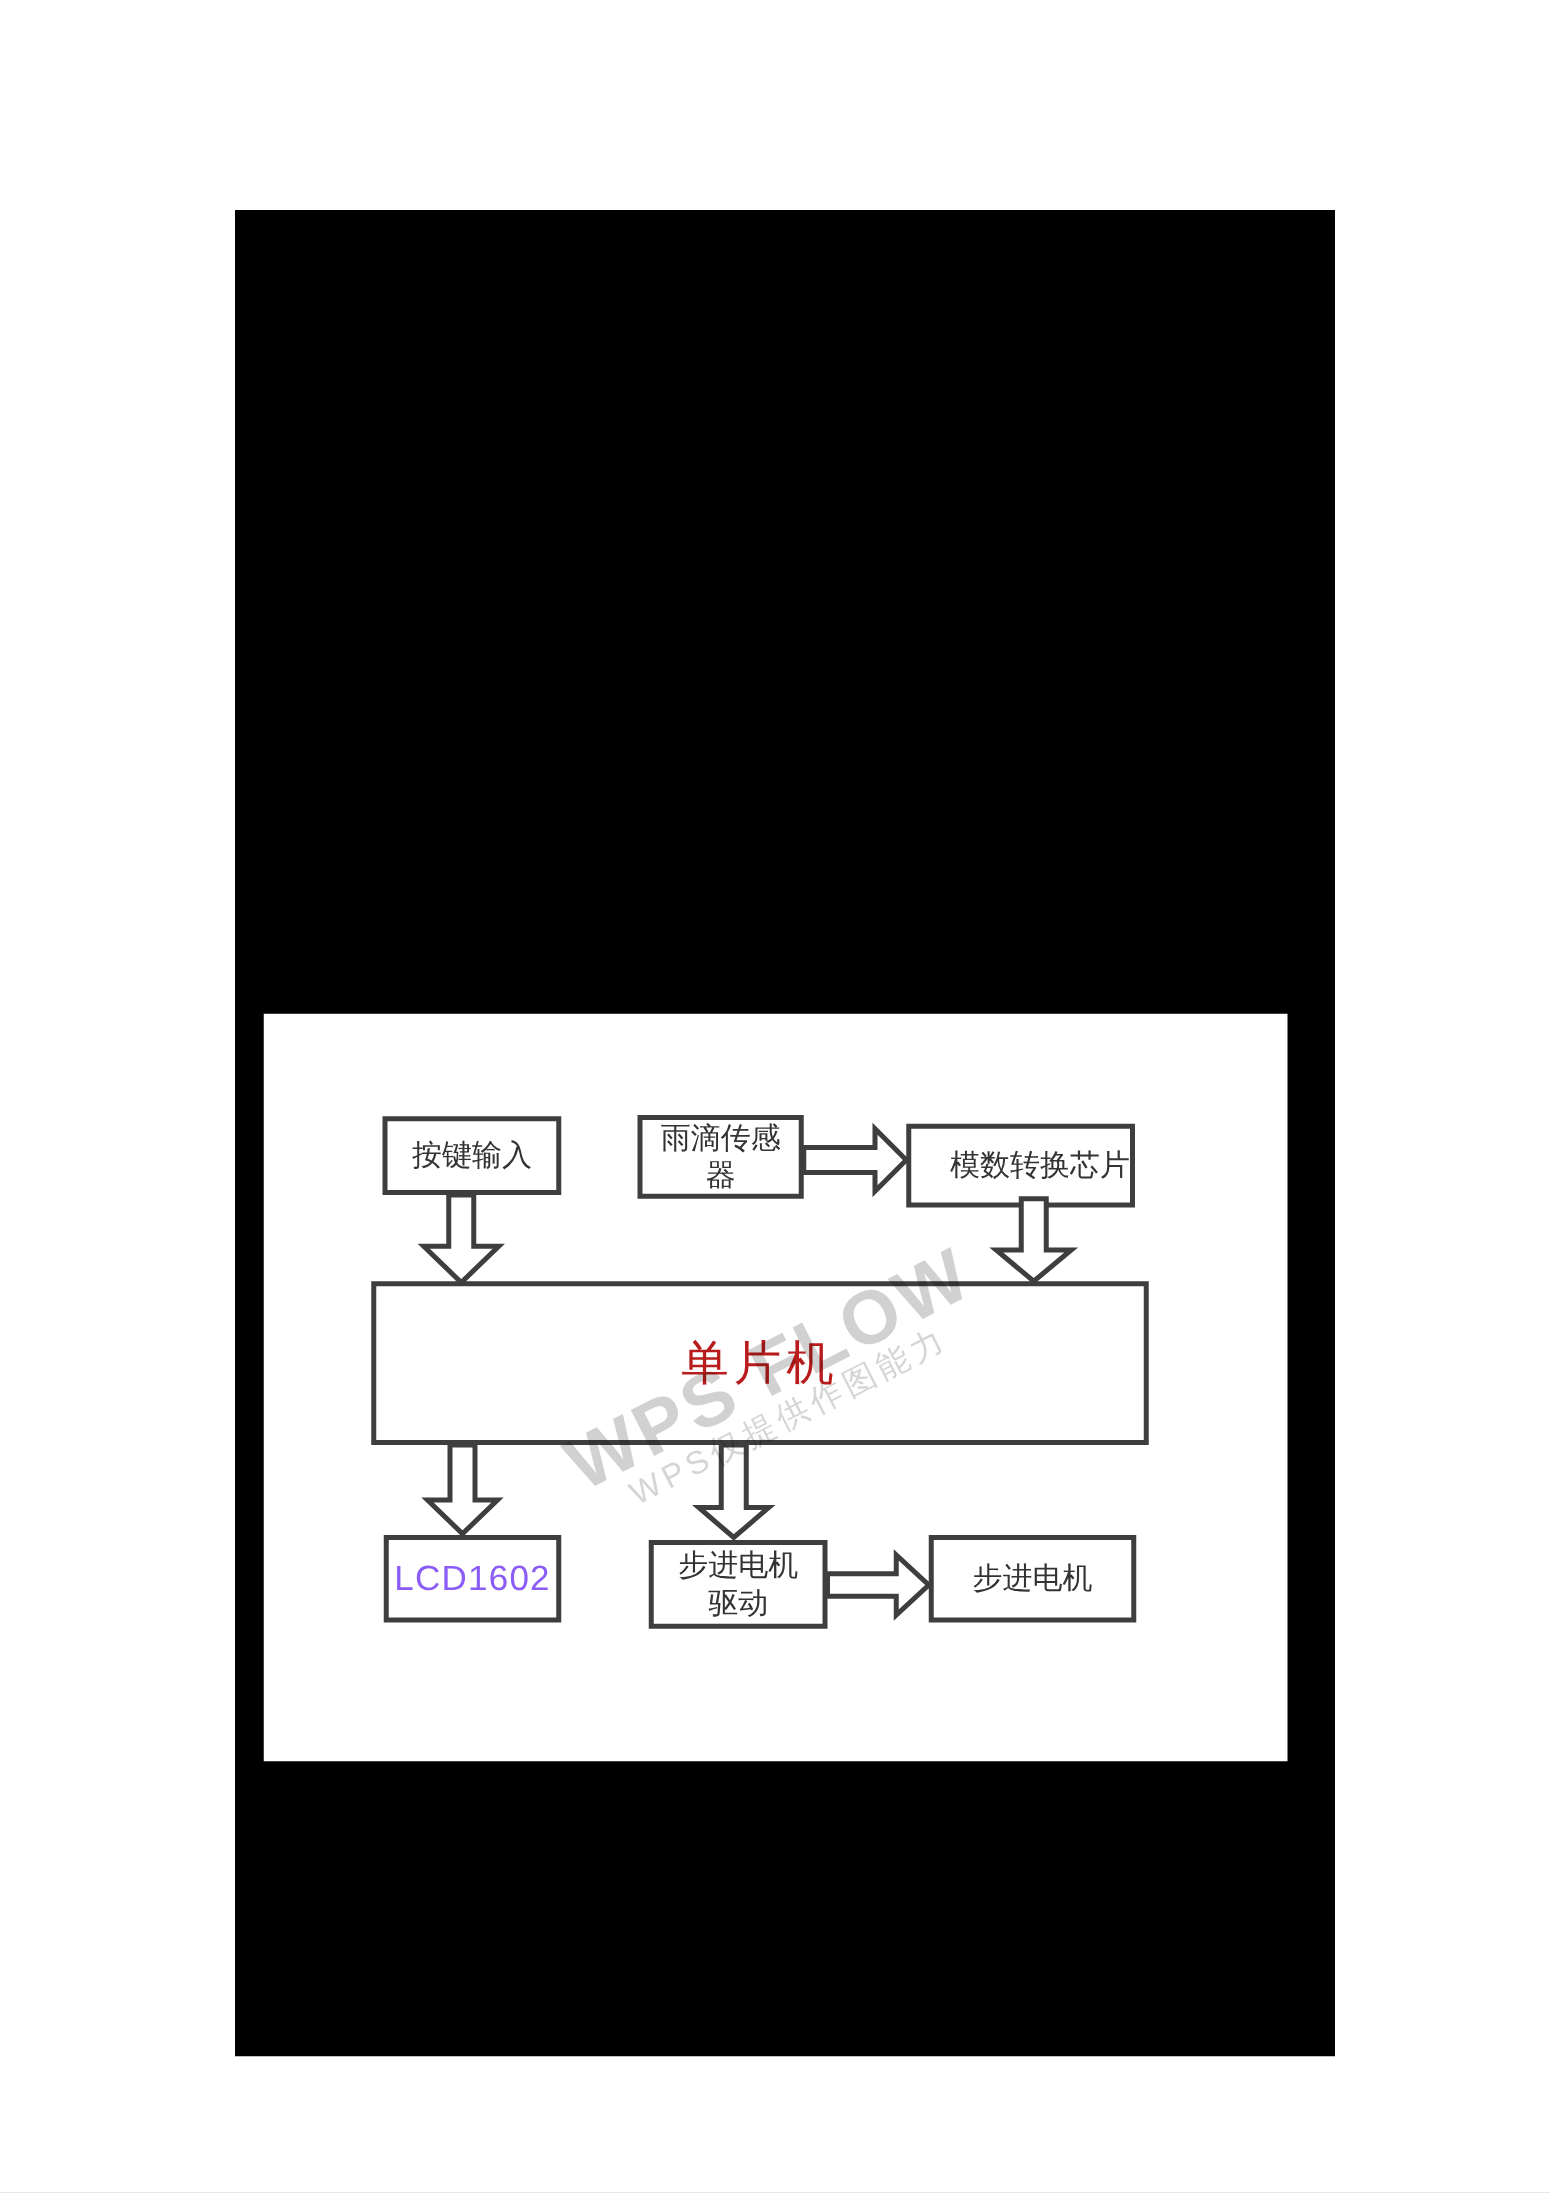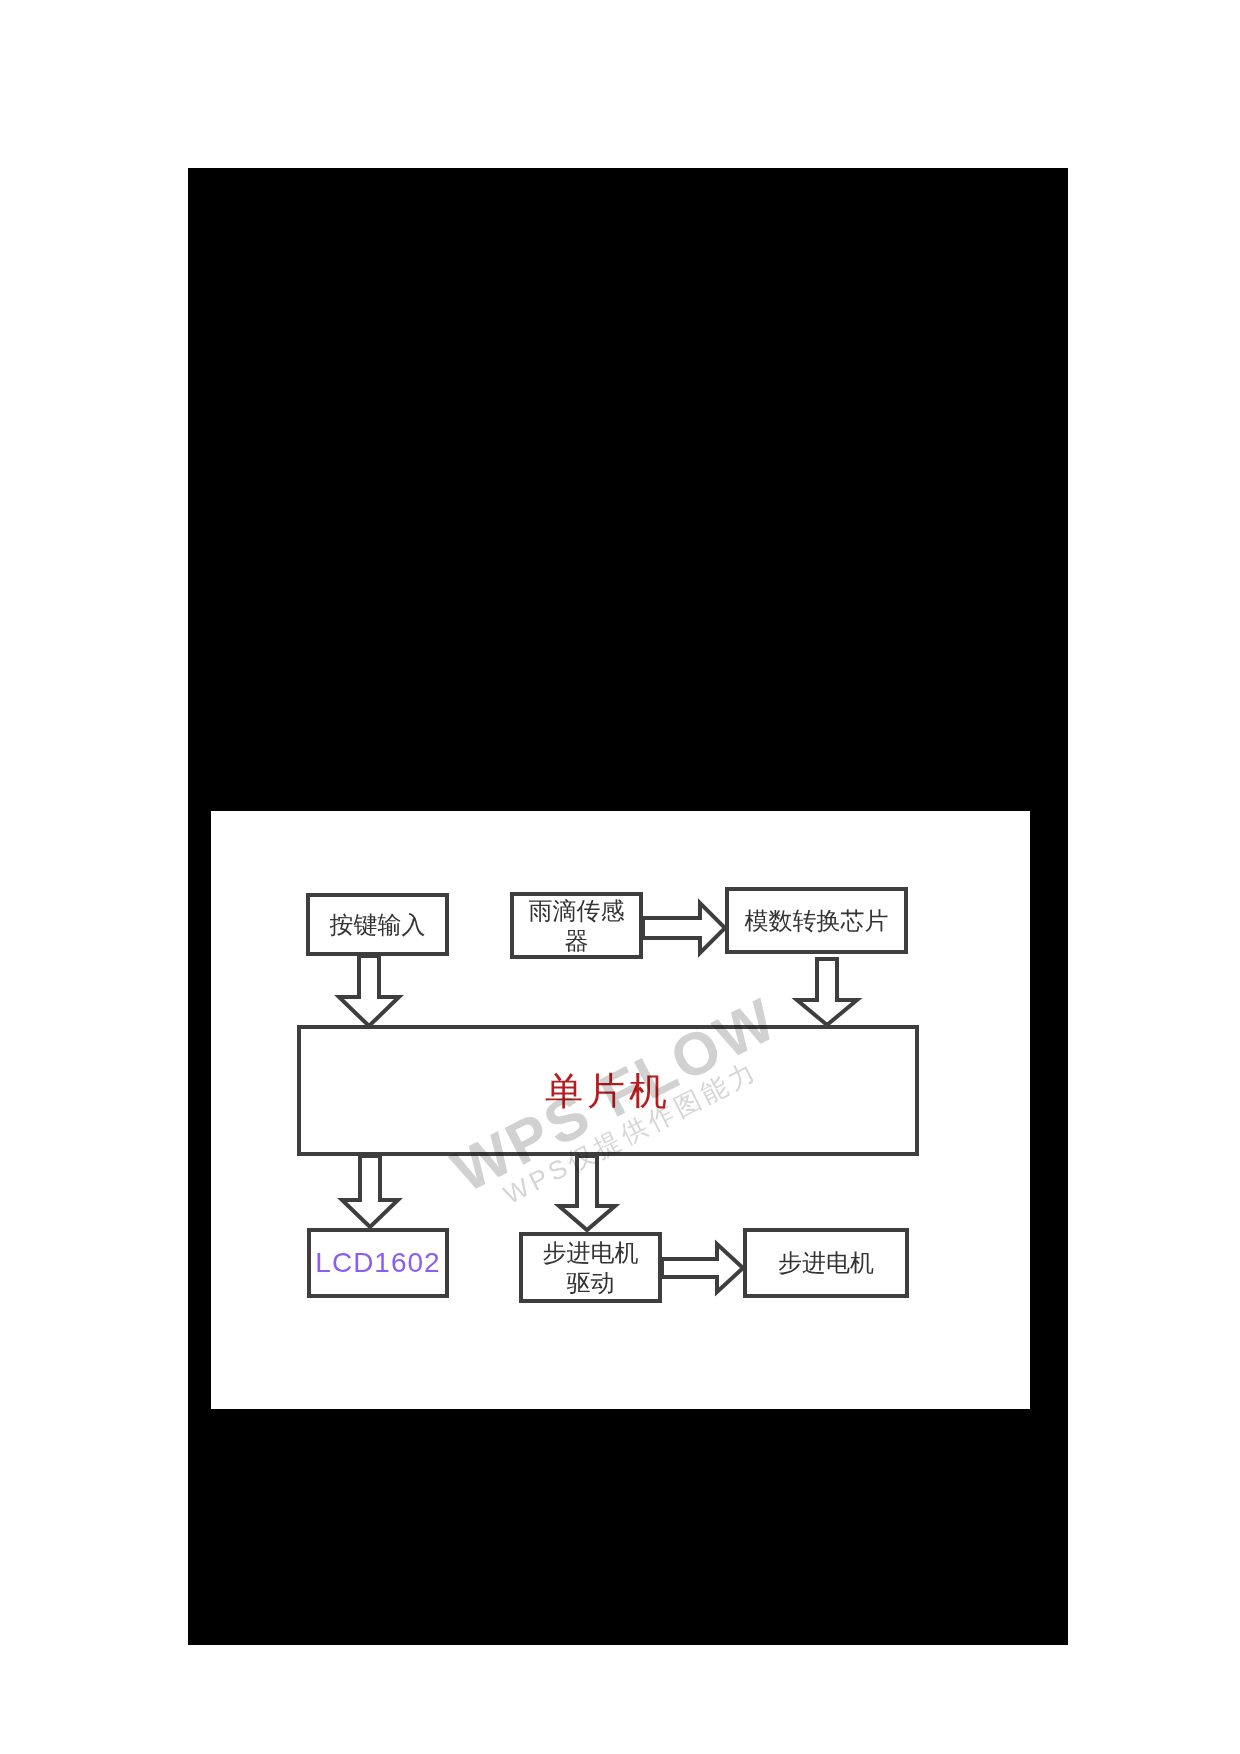--- a/index.html
+++ b/index.html
@@ -17,21 +17,21 @@
     background:#ffffff;
   }
   .dbox{
     position:absolute;box-sizing:border-box;background:#ffffff;
     border:4px solid #3e3e3e;color:#333333;
     display:flex;flex-direction:column;align-items:center;justify-content:center;
     text-align:center;font-size:24px;line-height:30px;
   }
   .dbox-key   {left:95px; top:82px; width:143px;height:63px;}
   .dbox-rain  {left:299px;top:81px; width:133px;height:67px;}
-  .dbox-adc   {left:514px;top:76px; width:183px;height:67px;}
+  .dbox-adc   {left:514px;top:88px; width:183px;height:67px;align-items:flex-end;}
   .dbox-mcu   {left:86px; top:214px;width:622px;height:131px;
                font-size:38px;letter-spacing:4px;color:#b91c1c;}
   .dbox-lcd   {left:96px; top:417px;width:142px;height:70px;
                font-size:28px;letter-spacing:1px;color:#8b5cf6;}
   .dbox-driver{left:308px;top:421px;width:143px;height:71px;}
   .dbox-motor {left:532px;top:417px;width:166px;height:70px;}
   .arrows{position:absolute;left:0;top:0;}
   .arrows polygon{fill:#ffffff;stroke:#3e3e3e;stroke-width:4;stroke-linejoin:miter;}
   .wm{
     position:absolute;white-space:nowrap;pointer-events:none;

